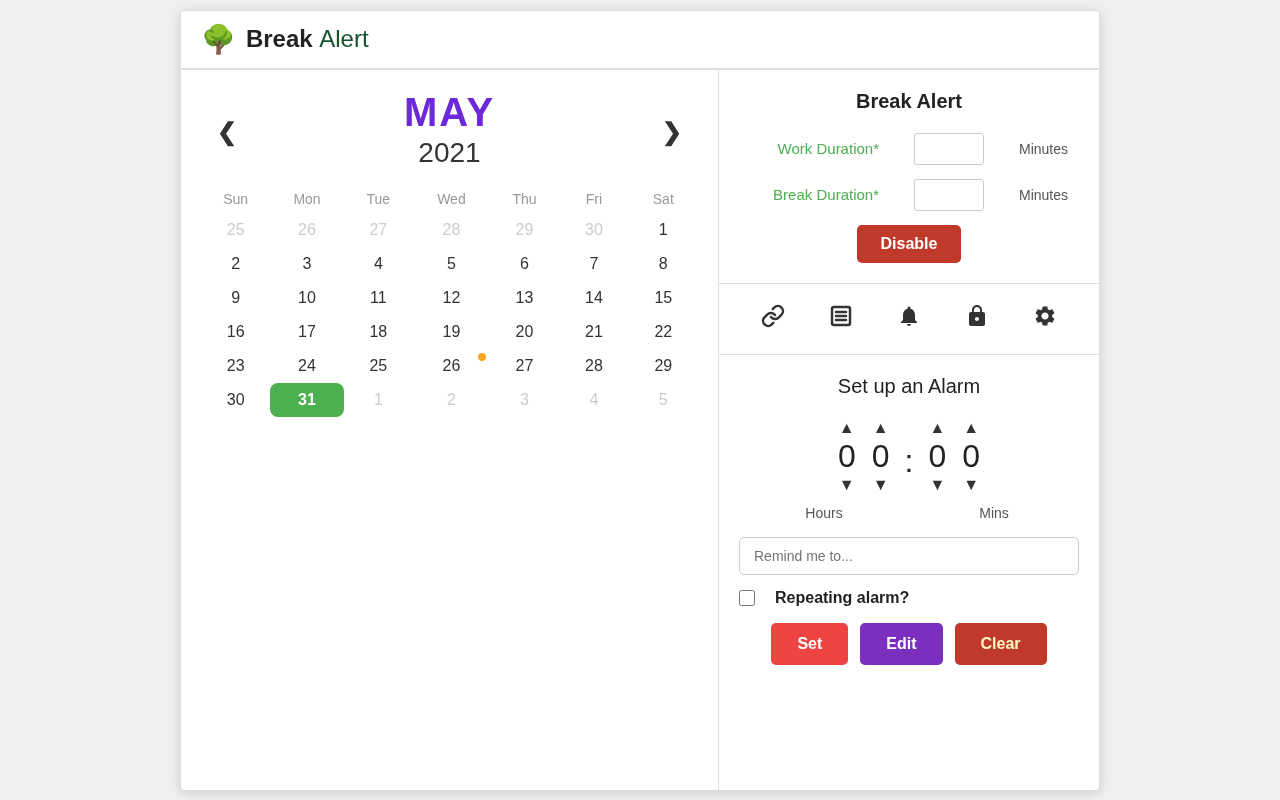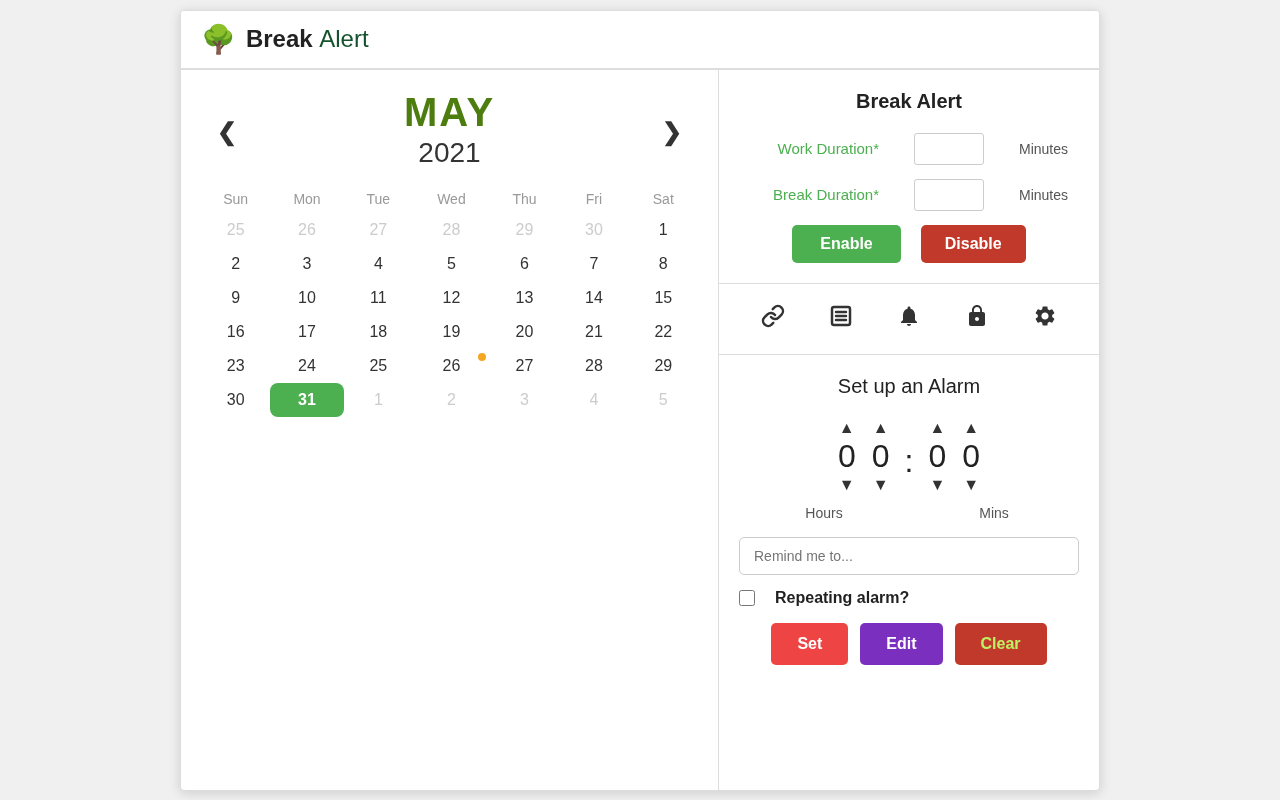--- a/index.html
+++ b/index.html
@@ -79,21 +79,21 @@
       font-weight: bold;
     }
 
     .nav-arrow-left { left: 0; }
     .nav-arrow-right { right: 0; }
 
     .calendar-month {
       font-size: 40px;
       font-weight: 900;
       text-align: left;
-      color: #4d7c0f;
+      color: #6d28d9;
       letter-spacing: 2px;
     }
 
     .calendar-year {
       font-size: 28px;
       text-align: center;
       color: #333;
       margin-top: 2px;
       margin-bottom: 6px;
     }
@@ -372,21 +372,21 @@
       border: none;
       padding: 12px 26px;
       border-radius: 5px;
       font-size: 16px;
       font-weight: 600;
       cursor: pointer;
     }
 
     .btn-clear {
       background: #c0392b;
-      color: #bef264;
+      color: #fef9c3;
       border: none;
       padding: 12px 26px;
       border-radius: 5px;
       font-size: 16px;
       font-weight: 600;
       cursor: pointer;
     }
 
     
     .tree-icon {
@@ -502,21 +502,20 @@
           <span class="form-unit">Minutes</span>
         </div>
 
         <div class="form-row">
           <label class="form-label">Break Duration*</label>
           <input class="form-input" type="text" value="" style="">
           <span class="form-unit">Minutes</span>
         </div>
 
         <div class="btn-row">
-          <button class="btn-enable">Enable</button>
           <button class="btn-disable">Disable</button>
         </div>
       </div>
 
       <div class="icon-toolbar">
         <span class="toolbar-icon">
           <svg width="24" height="24" viewBox="0 0 24 24" fill="none" stroke="#333" stroke-width="2.5" stroke-linecap="round" stroke-linejoin="round">
             <path d="M10 13a5 5 0 0 0 7.54.54l3-3a5 5 0 0 0-7.07-7.07l-1.72 1.71"></path>
             <path d="M14 11a5 5 0 0 0-7.54-.54l-3 3a5 5 0 0 0 7.07 7.07l1.71-1.71"></path>
           </svg>

